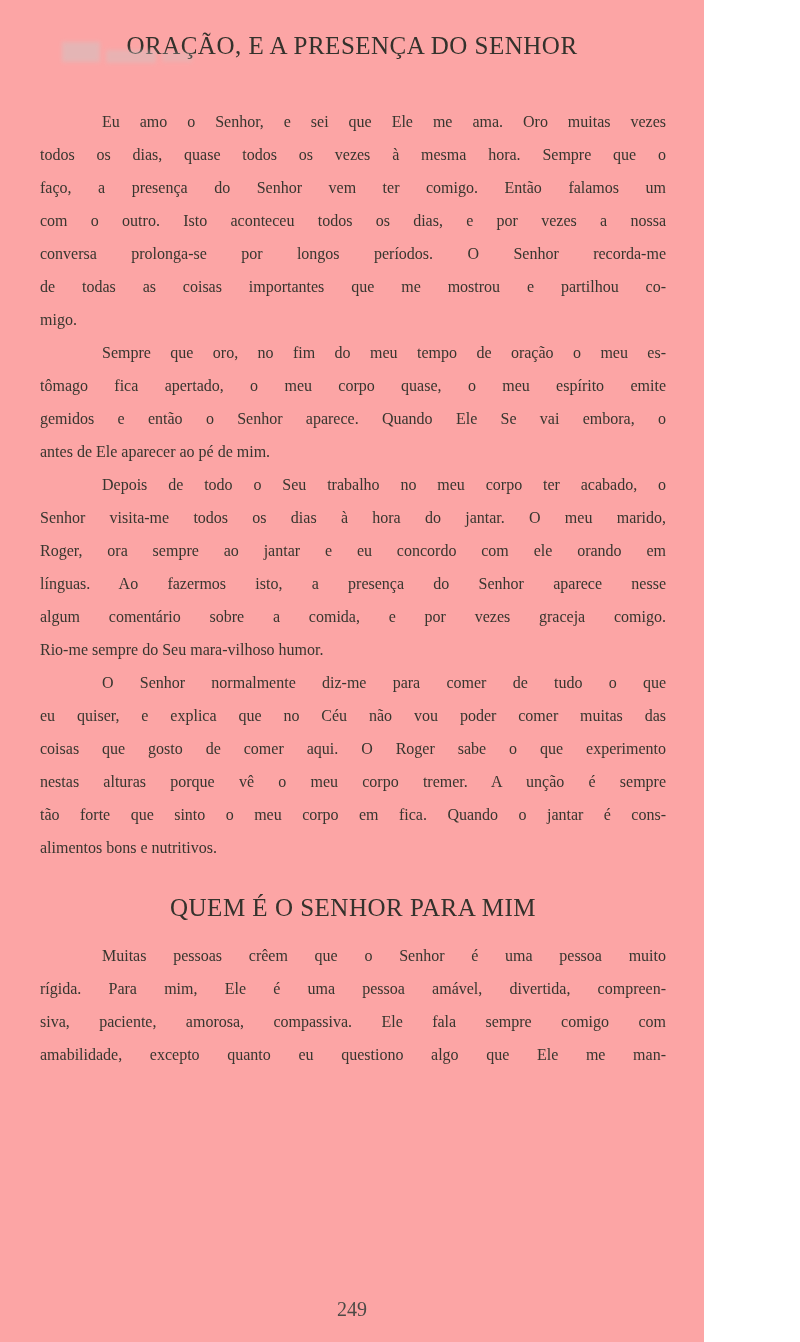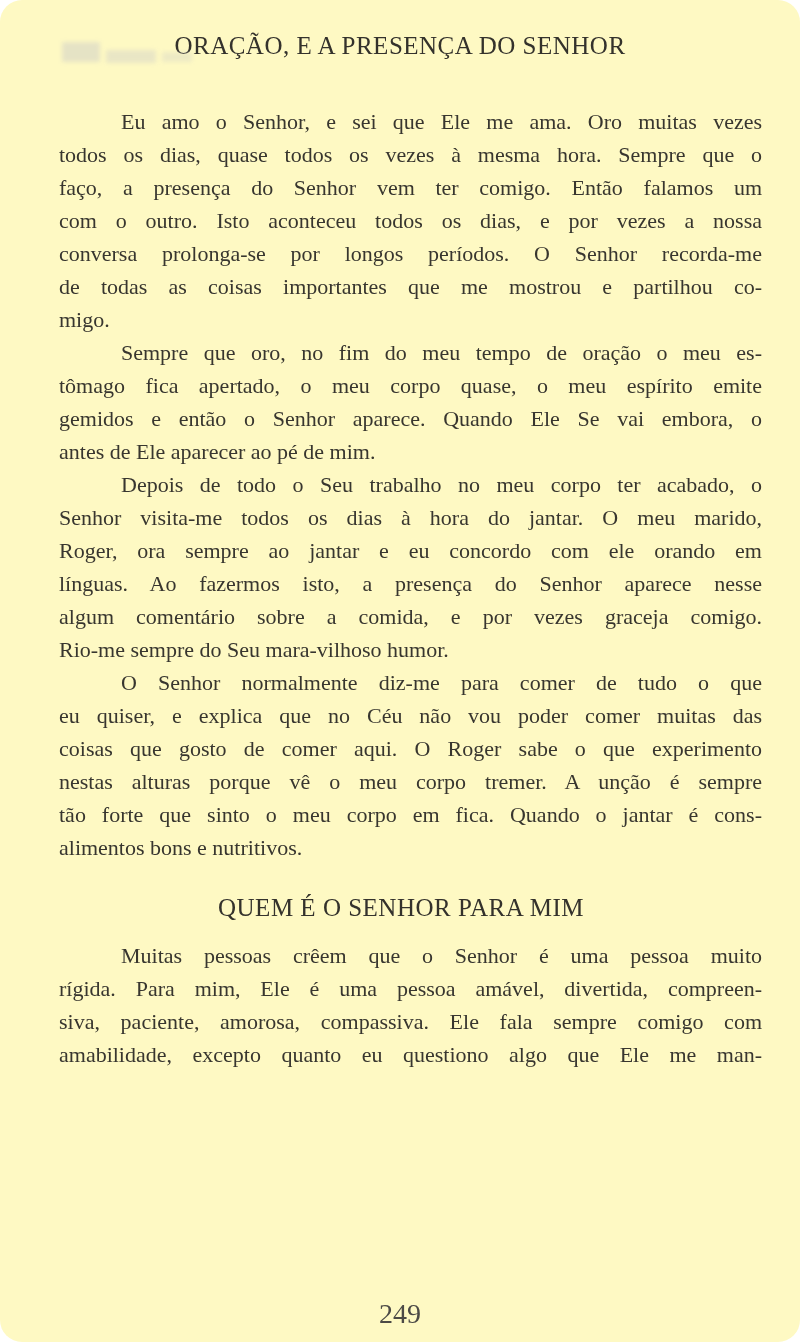--- a/index.html
+++ b/index.html
@@ -2,50 +2,48 @@
 <html><head>
 <meta charset="utf-8">
 <style>
   html, body {
     margin: 0;
     padding: 0;
     background: #ffffff;
   }
   .page {
     position: relative;
-    width: 800px;
+    width: 704px;
     height: 1342px;
-    background: #fef9c3;
+    background: #fca5a5;
     font-family: "Liberation Serif", serif;
     color: #38362f;
     overflow: hidden;
     filter: blur(0.25px);
-    border-radius: 22px;
   }
   .chapter-title {
     padding-top: 32px;
     text-align: center;
     font-size: 25px;
     line-height: 27px;
     letter-spacing: 0.5px;
     color: #34322c;
     white-space: nowrap;
   }
   .content {
     margin: 46px 38px 0 40px;
   }
   .paragraph { margin: 0; }
   .line {
-    font-size: 22px;
+    font-size: 16px;
     height: 33px;
     line-height: 33px;
     text-align: justify;
     text-align-last: justify;
     white-space: normal;
-    margin-left: 19px;
   }
   .line-end {
     text-align-last: left;
   }
   .line-indent {
     text-indent: 62px;
   }
   .subheading {
     margin-top: 30px;
     margin-bottom: 17px;
@@ -55,21 +53,21 @@
     letter-spacing: 0.5px;
     color: #34322c;
     white-space: nowrap;
   }
   .page-number {
     position: absolute;
     left: 0;
     right: 0;
     top: 1298px;
     text-align: center;
-    font-size: 28px;
+    font-size: 20px;
     color: #4c4a46;
   }
   .scan-artifact {
     position: absolute;
     background: #c9c9c9;
     filter: blur(2px);
   }
   .artifact-1 { left: 62px;  top: 42px; width: 38px; height: 20px; opacity: 0.45; }
   .artifact-2 { left: 106px; top: 50px; width: 50px; height: 13px; opacity: 0.38; }
   .artifact-3 { left: 162px; top: 52px; width: 30px; height: 10px; opacity: 0.30; }

